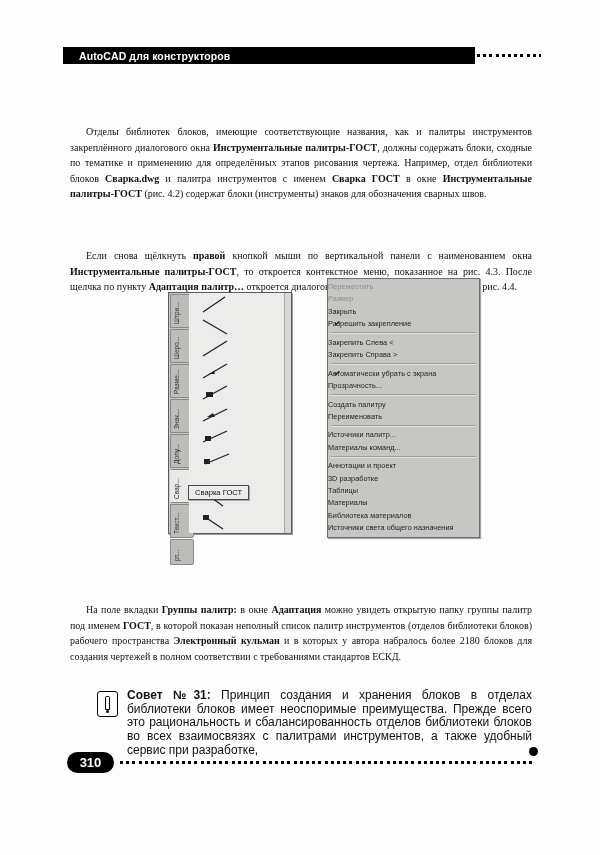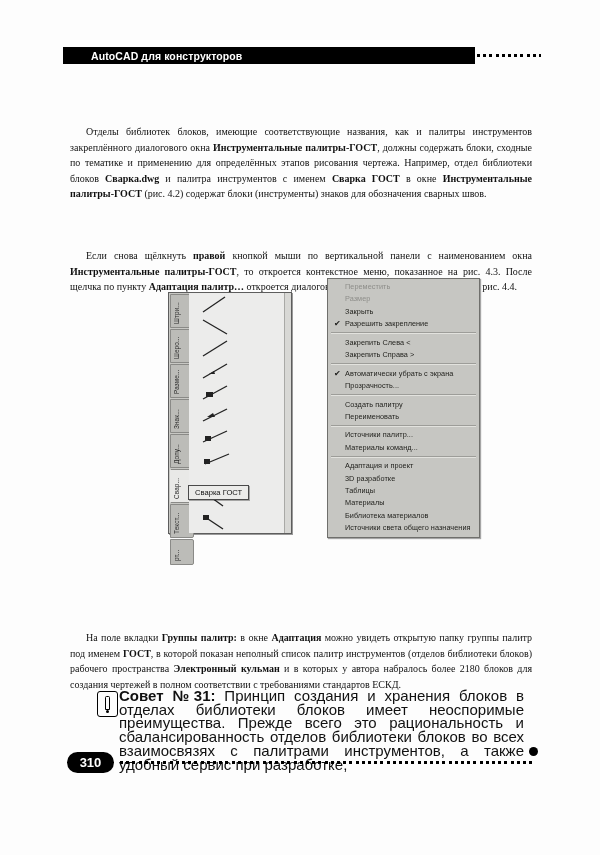--- a/index.html
+++ b/index.html
@@ -34,21 +34,21 @@
     background: #000000;
     display: flex;
     align-items: center;
   }
   .runhead-text {
     color: #ffffff;
     font-family: "Liberation Sans", sans-serif;
     font-weight: bold;
     font-size: 10.5px;
     letter-spacing: .1px;
-    padding-left: 28px;
+    padding-left: 16px;
   }
   .runhead-dots {
     position: absolute;
     left: 477px;
     top: 54px;
     width: 64px;
     height: 3px;
     background-image: repeating-linear-gradient(to right, #000 0 3px, transparent 3px 6.2px);
   }
 
@@ -59,21 +59,21 @@
     font-size: 10px;
     line-height: 15.6px;
     text-align: justify;
     color: #111;
     margin-top: 42px;
   }
   .para b { font-weight: bold; }
 
   #para1 { left: 70px; top: 82px;  width: 462px; text-indent: 16px; }
   #para2 { left: 70px; top: 206px; width: 462px; text-indent: 16px; }
-  #para3 { left: 70px; top: 588px; width: 462px; text-indent: 16px; }
+  #para3 { left: 70px; top: 560px; width: 462px; text-indent: 16px; }
 
   
   .fig-palette {
     position: absolute;
     left: 168px;
     top: 292px;
     width: 122px;
     height: 240px;
     background: #e9e9e7;
     border: 1px solid #5d5d5d;
@@ -158,21 +158,20 @@
     padding: 2px 0;
     overflow: hidden;
   }
   .mi {
     position: relative;
     height: 12.3px;
     line-height: 12.3px;
     font-family: "Liberation Sans", sans-serif;
     font-size: 7.3px;
     color: #23231f;
-    padding-left: 17px;
     white-space: nowrap;
     letter-spacing: .05px;
   }
   .mi.disabled { color: #8e8e8a; }
   .mi .chk {
     position: absolute;
     left: 6px; top: 0;
     width: 8px; height: 12.3px;
     font-size: 8px;
     line-height: 12.3px;
@@ -222,25 +221,25 @@
     position: absolute;
     left: 7.5px;
     top: 17.5px;
     width: 3.6px;
     height: 3.6px;
     background: #000;
     border-radius: 50%;
   }
   .tip-text {
     position: absolute;
-    left: 119px;
+    left: 127px;
     top: 689px;
     width: 405px;
     font-family: "Liberation Sans", sans-serif;
-    font-size: 15px;
+    font-size: 12px;
     line-height: 13.7px;
     text-align: justify;
     color: #111;
   }
   .tip-text b { font-weight: bold; }
 
   .bullet-dot {
     position: absolute;
     left: 529px;
     top: 747px;
@@ -375,21 +374,21 @@
       <div class="msep"></div>
       <div class="mi"><span class="chk">✔</span><span>Автоматически убрать с экрана</span></div>
       <div class="mi"><span>Прозрачность...</span></div>
       <div class="msep"></div>
       <div class="mi"><span>Создать палитру</span></div>
       <div class="mi"><span>Переименовать</span></div>
       <div class="msep"></div>
       <div class="mi"><span>Источники палитр...</span></div>
       <div class="mi"><span>Материалы команд...</span></div>
       <div class="msep"></div>
-      <div class="mi"><span>Адаптация и проект</span></div>
+      <div class="mi"><span>Аннотации и проект</span></div>
       <div class="mi"><span>3D разработке</span></div>
       <div class="mi"><span>Таблицы</span></div>
       <div class="mi"><span>Материалы</span></div>
       <div class="mi"><span>Библиотека материалов</span></div>
       <div class="mi"><span>Источники света общего назначения</span></div>
       <div class="mi"><span>Фотометрические источники света</span></div>
     </div>
 
 
   <div class="tip-icon">

